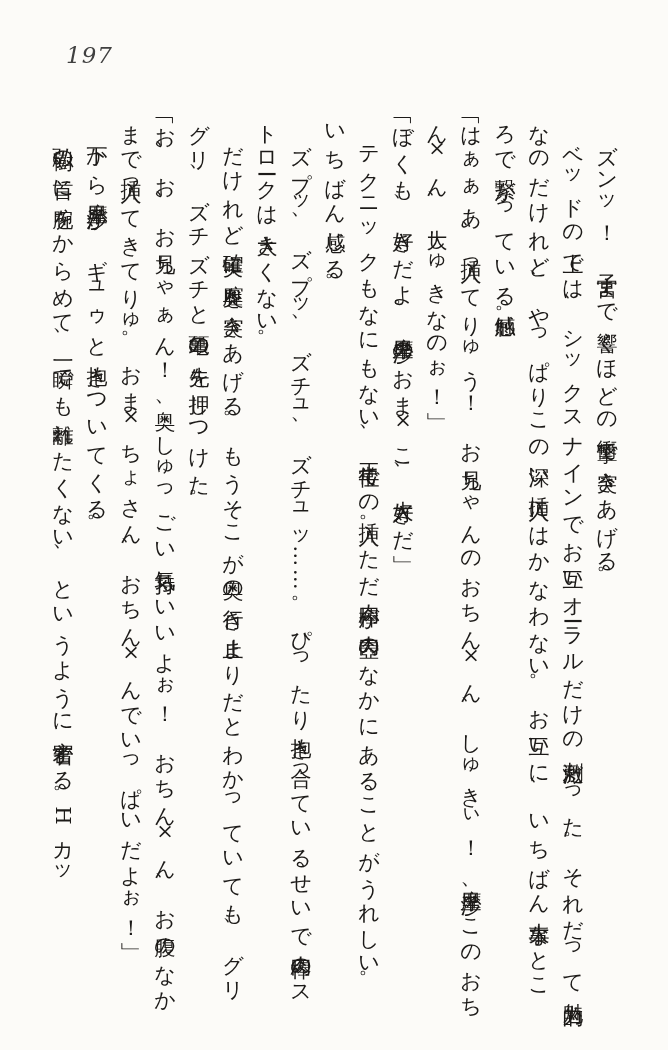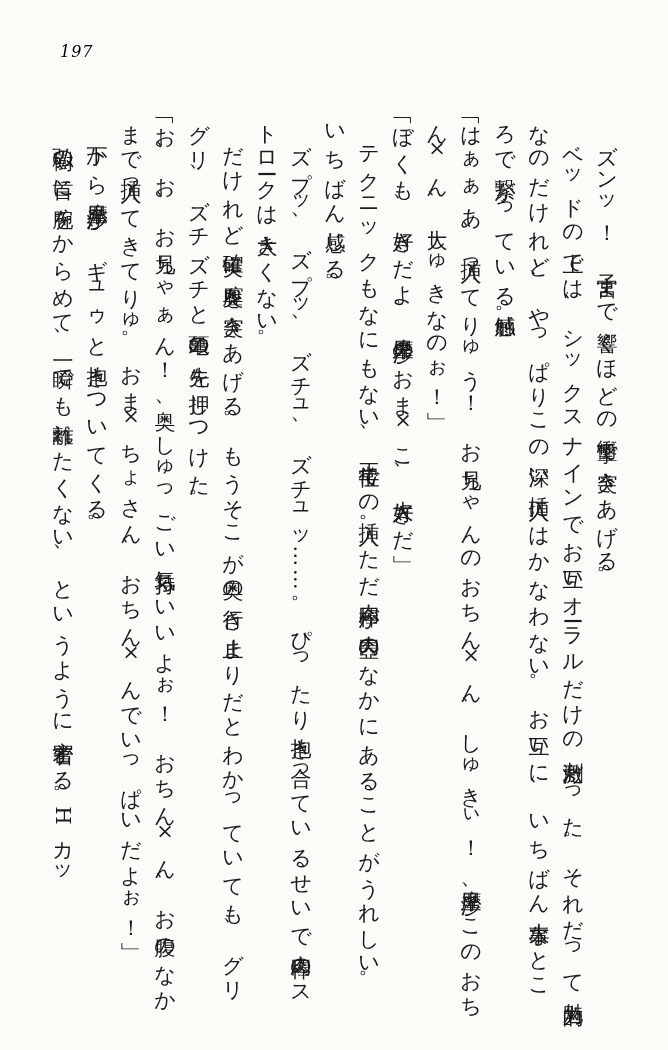--- a/index.html
+++ b/index.html
@@ -14,25 +14,25 @@
     font-family: "DejaVu Serif", serif;
   }
   .page {
     position: relative;
     width: 668px;
     height: 1050px;
     background: #fcfbf8;
   }
   .page-number {
     position: absolute;
-    left: 60px;
+    left: 66px;
     top: 42px;
-    font-size: 16px;
+    font-size: 23px;
     font-style: italic;
-    color: #000000;
+    color: #404040;
     letter-spacing: 1px;
   }
   .text-block {
     position: absolute;
     top: 110px;
     left: 46px;
     width: 578px;
     height: 900px;
     writing-mode: vertical-rl;
     text-orientation: mixed;

